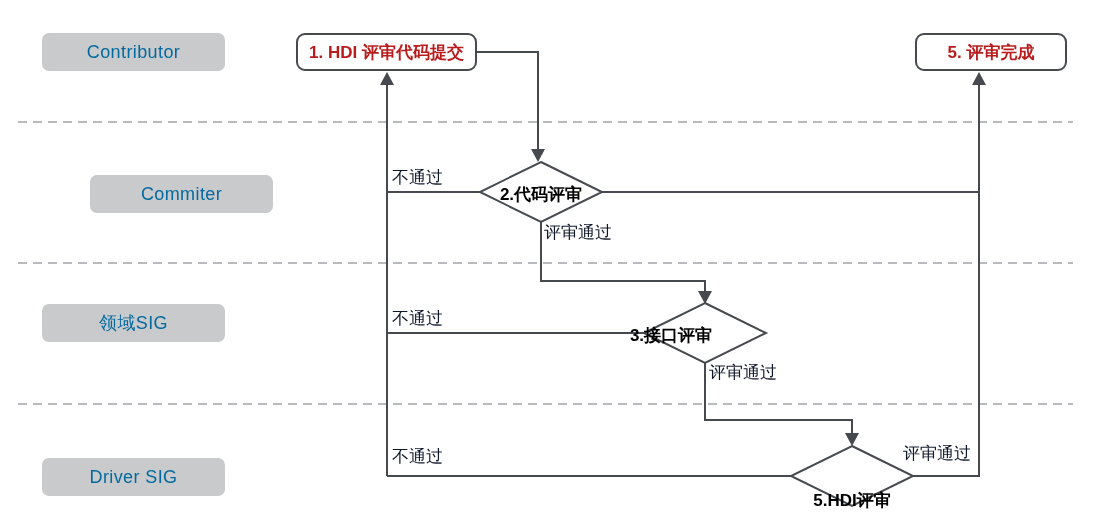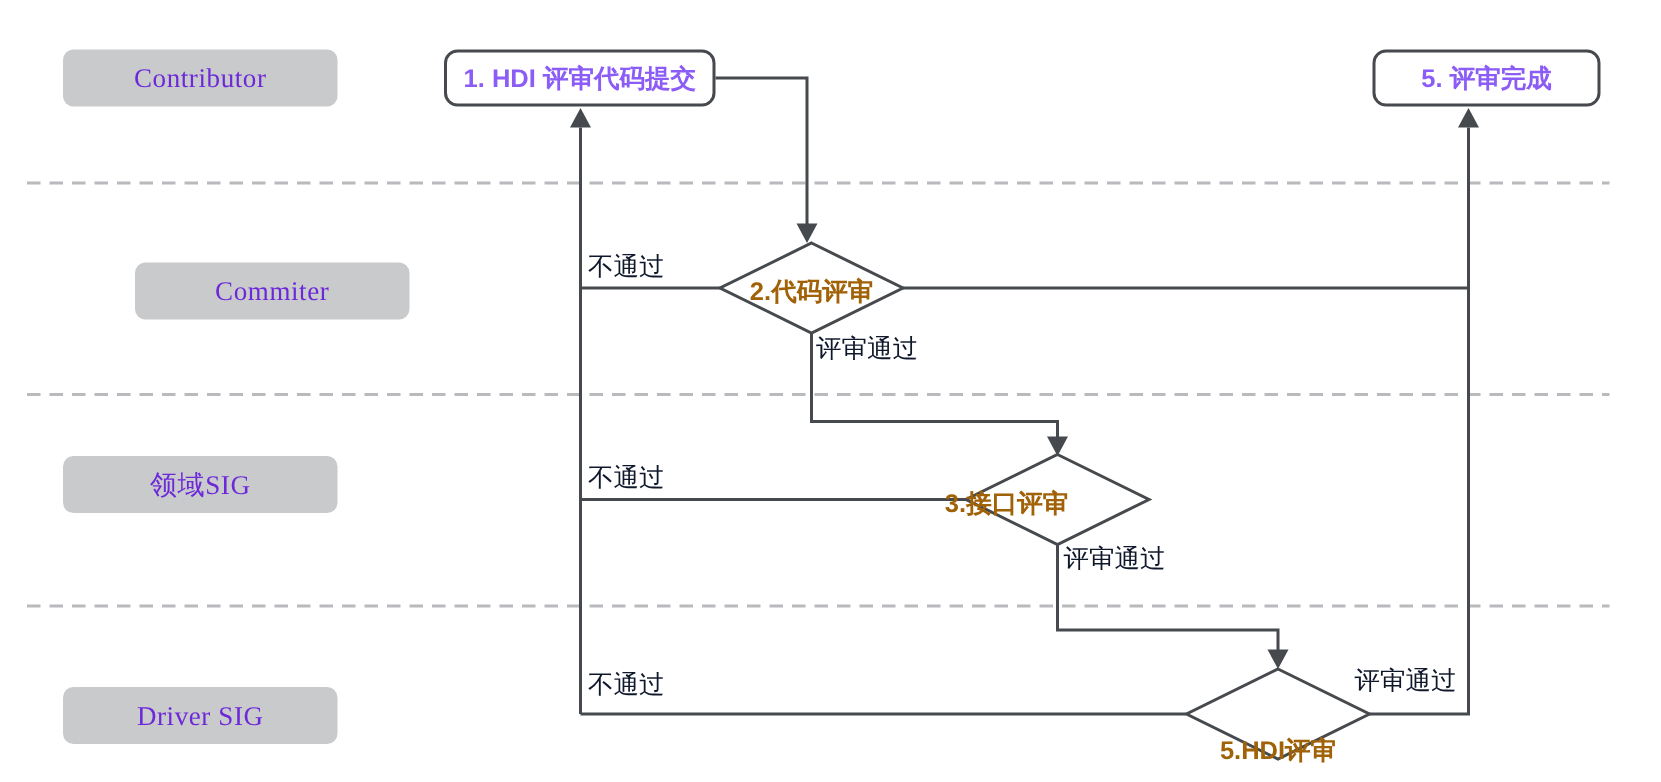--- a/index.html
+++ b/index.html
@@ -26,44 +26,43 @@
     left: 42px;
     width: 183px;
     height: 38px;
     background: #c9cacb;
     border-radius: 7px;
     display: flex;
     align-items: center;
     justify-content: center;
     font-size: 18px;
     letter-spacing: 0.4px;
-    color: #6d28d9;
-    font-family: Liberation Serif, serif;
+    color: #0369a1;
   }
   .node-box {
     position: absolute;
     height: 38px;
     background: #ffffff;
     border: 2px solid #46494d;
     border-radius: 9px;
     display: flex;
     align-items: center;
     justify-content: center;
     font-size: 17px;
     font-weight: bold;
-    color: #8b5cf6;
+    color: #b91c1c;
     white-space: nowrap;
   }
   .diamond-label {
     position: absolute;
     width: 122px;
     text-align: center;
     font-size: 17px;
     font-weight: bold;
-    color: #a16207;
+    color: #000000;
     white-space: nowrap;
   }
   .edge-label {
     position: absolute;
     font-size: 17px;
     line-height: 20px;
     color: #0f172a;
     white-space: nowrap;
   }
 </style>

